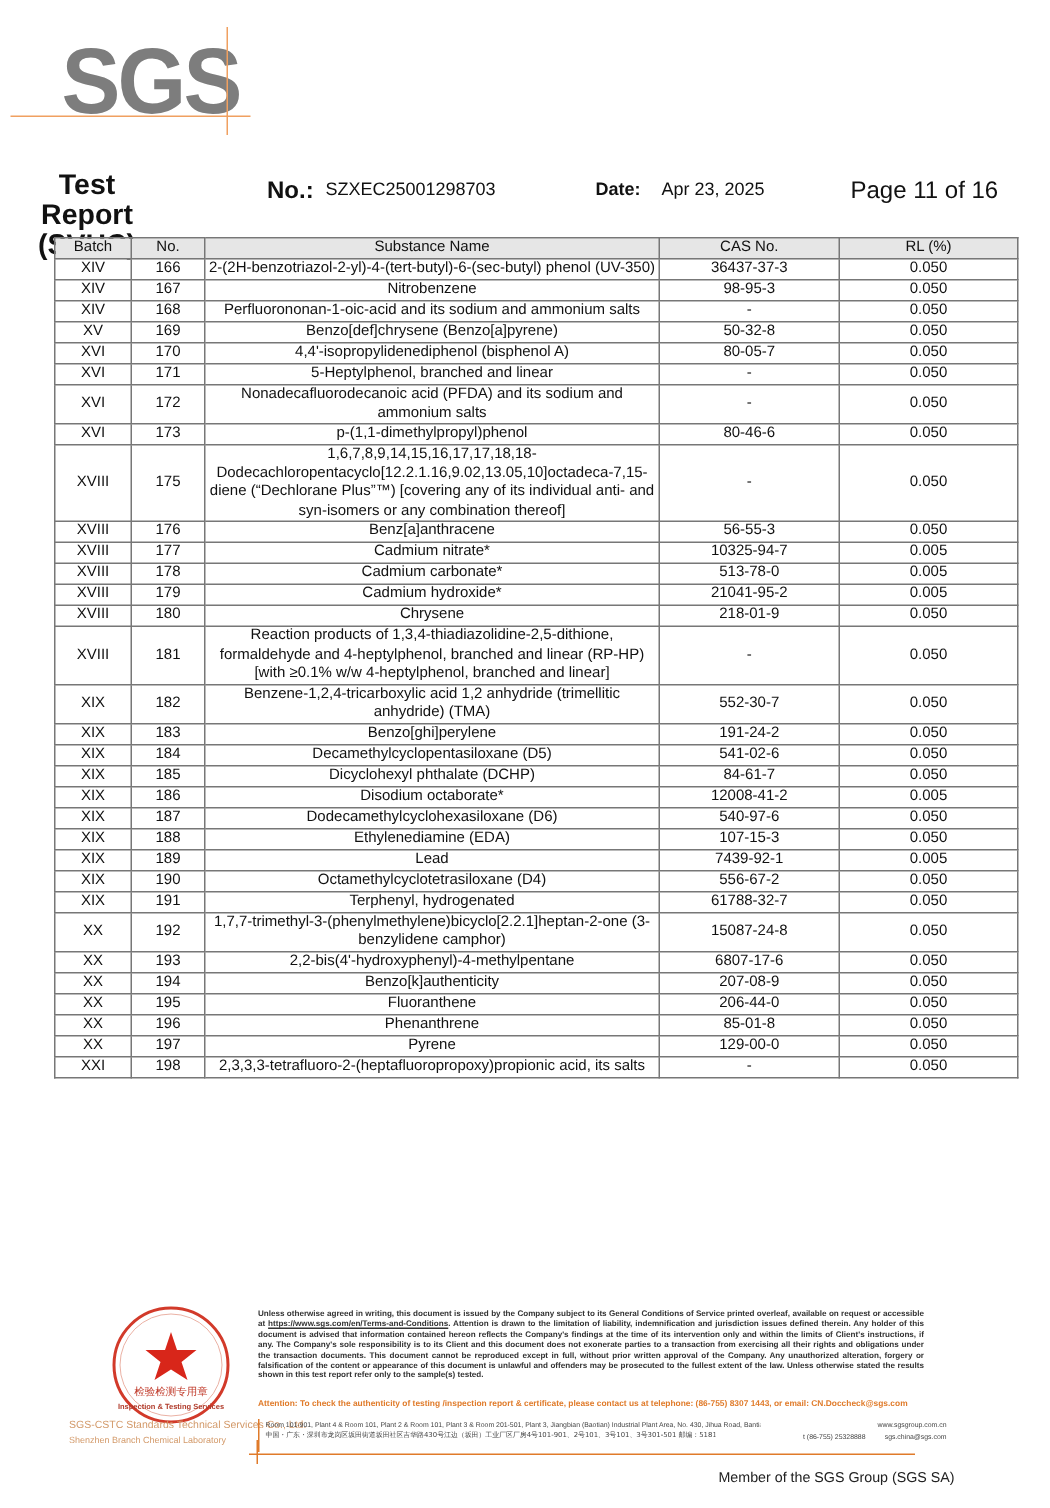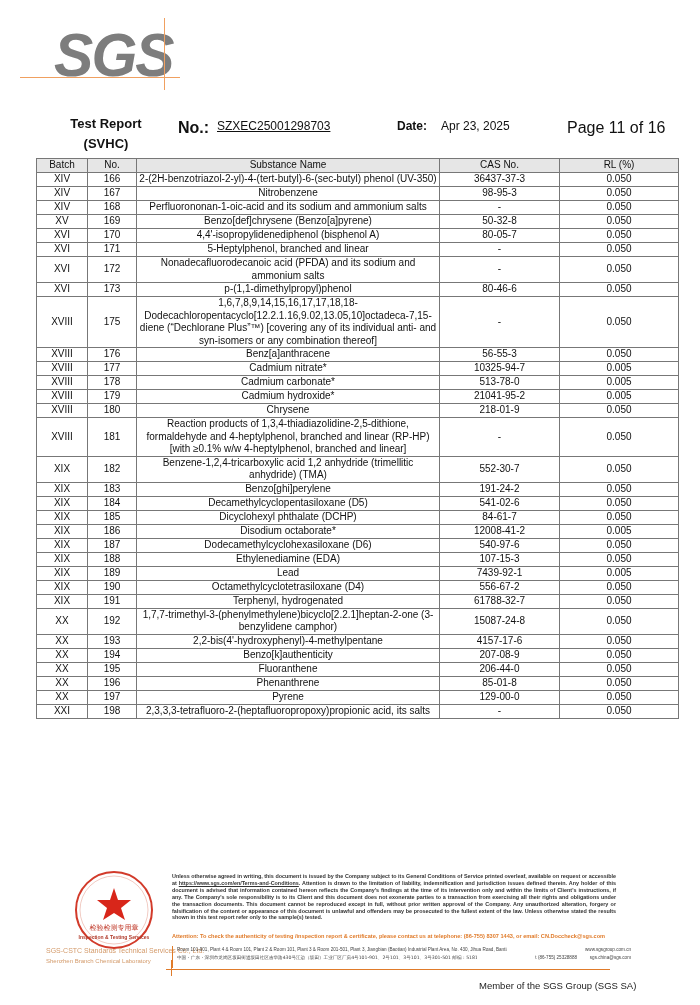--- a/index.html
+++ b/index.html
@@ -1,25 +1,25 @@
 <!DOCTYPE html>
 <html><head>
   <meta charset="utf-8">
   <style>
     html, body { margin: 0; padding: 0; background: #ffffff; }
     body { width: 700px; height: 1005px; position: relative; overflow: hidden; font-family: "Liberation Sans", sans-serif; color: #111; }
 
-    .logo { position: absolute; left: 20px; top: 16px; width: 160px; height: 74px; font-style: italic; }
+    .logo { position: absolute; left: 7px; top: 16px; width: 160px; height: 74px; }
     .logo-text { position: absolute; left: 34px; top: 8px; font-family: "Liberation Sans", sans-serif; font-weight: bold; font-size: 62px; letter-spacing: -2px; color: #7d7d7d; transform: scaleX(0.95); transform-origin: left top; line-height: 62px; }
     .logo-hline { position: absolute; left: 0; top: 61px; width: 160px; height: 1px; background: #f0a060; }
     .logo-vline { position: absolute; left: 144px; top: 2px; width: 1px; height: 72px; background: #f0a060; }
 
-    .report-title { position: absolute; left: 8px; top: 114px; font-weight: bold; font-size: 13px; line-height: 20px; text-align: center; width: 100px; margin-left: 48px; }
+    .report-title { position: absolute; left: 8px; top: 114px; font-weight: bold; font-size: 19px; line-height: 20px; text-align: center; width: 100px; }
     .hdr-no-label { position: absolute; left: 178px; top: 119px; font-weight: bold; font-size: 16px; }
-    .hdr-no-value { position: absolute; left: 217px; top: 119px; font-size: 12px; text-decoration: underline; }
+    .hdr-no-value { position: absolute; left: 217px; top: 119px; font-size: 12px; }
     .hdr-date-label { position: absolute; left: 397px; top: 119px; font-weight: bold; font-size: 12px; }
     .hdr-date-value { position: absolute; left: 441px; top: 119px; font-size: 12px; }
     .hdr-page { position: absolute; left: 567px; top: 119px; font-size: 16px; }
 
     table.svhc { position: absolute; left: 36px; top: 158px; width: 642px; border-collapse: collapse; table-layout: fixed; font-size: 10px; line-height: 12.5px; }
     table.svhc th, table.svhc td { border: 1px solid #777; text-align: center; vertical-align: middle; padding: 0 2px; }
     table.svhc th { background: #e6e6e6; font-weight: normal; height: 13px; }
     table.svhc td { height: 13px; }
     col.c-batch { width: 51px; } col.c-no { width: 49px; } col.c-name { width: 303px; } col.c-cas { width: 120px; } col.c-rl { width: 119px; }
 
@@ -255,21 +255,21 @@
         <td>XX</td>
         <td>192</td>
         <td>1,7,7-trimethyl-3-(phenylmethylene)bicyclo[2.2.1]heptan-2-one (3-benzylidene camphor)</td>
         <td>15087-24-8</td>
         <td>0.050</td>
       </tr>
       <tr>
         <td>XX</td>
         <td>193</td>
         <td>2,2-bis(4'-hydroxyphenyl)-4-methylpentane</td>
-        <td>4157-17-6</td>
+        <td>6807-17-6</td>
         <td>0.050</td>
       </tr>
       <tr>
         <td>XX</td>
         <td>194</td>
         <td>Benzo[k]authenticity</td>
         <td>207-08-9</td>
         <td>0.050</td>
       </tr>
       <tr>

